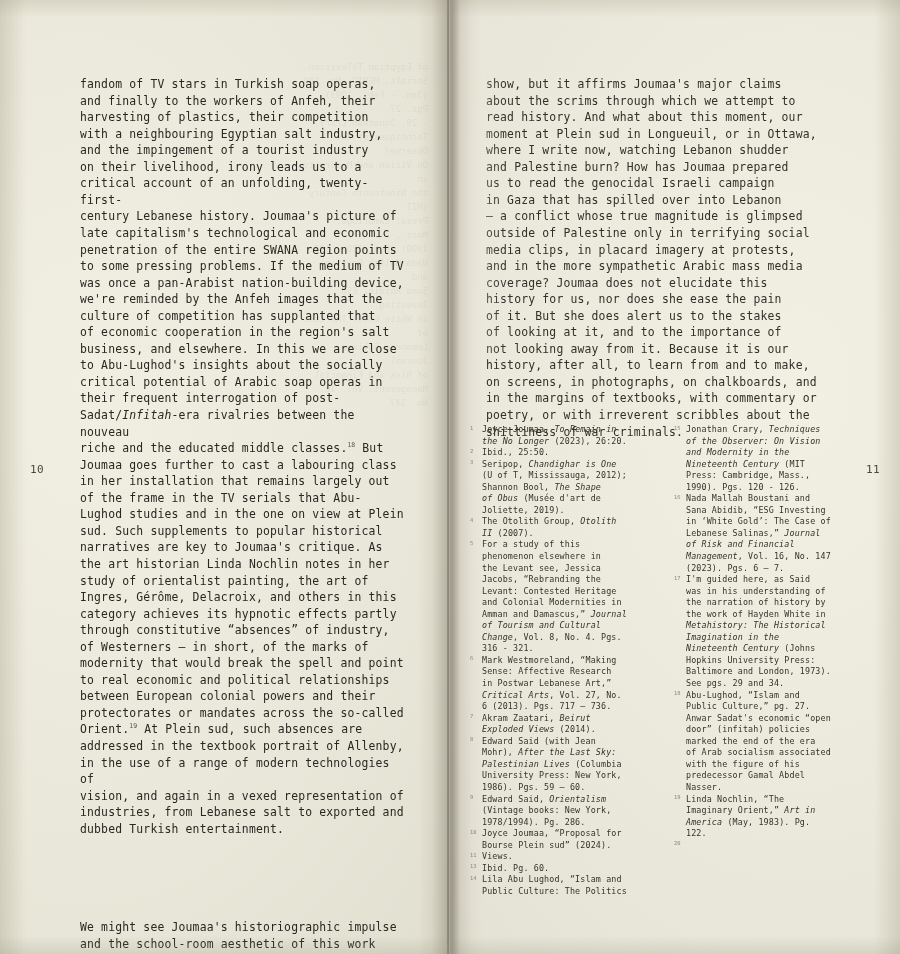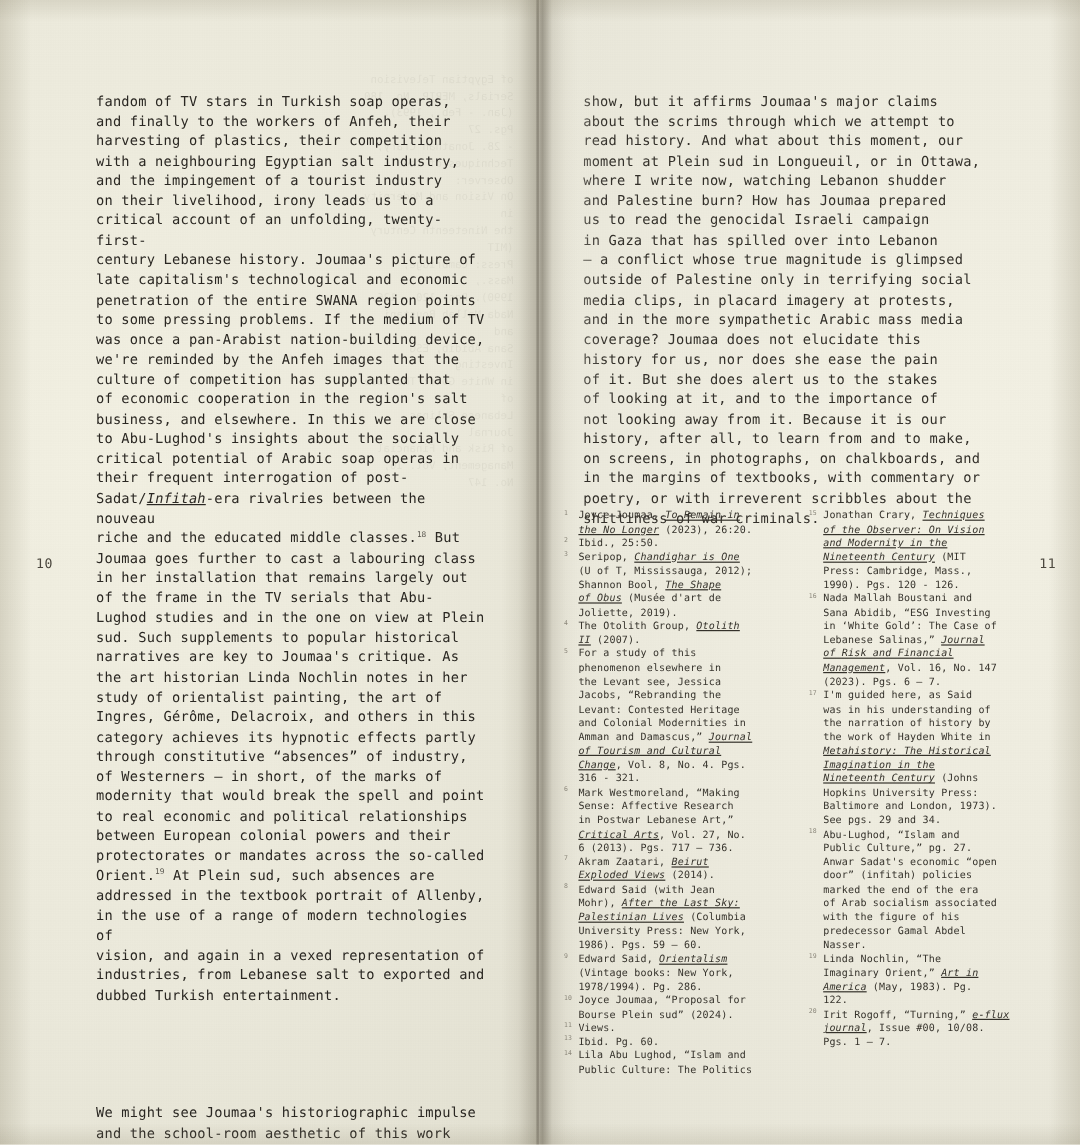--- a/index.html
+++ b/index.html
@@ -104,21 +104,21 @@
     width: 362px;
   }
   #body-right {
     left: 470px;
     top: 27px;
     width: 372px;
     color: #33302a;
   }
   .para { margin: 16px; }
   .para + .para { margin-top: 16.5px; }
-  .it { font-style: italic; text-decoration: underline; }
+  .it { font-style: italic; }
 
   
   .fade-inner {
     position: absolute;
     left: 449px;
     top: 0;
     width: 58px;
     height: 360px;
     background: linear-gradient(to right, rgba(236,234,221,0.55), rgba(236,234,221,0));
     pointer-events: none;
@@ -386,23 +386,21 @@
 door” (infitah) policies
 marked the end of the era
 of Arab socialism associated
 with the figure of his
 predecessor Gamal Abdel
 Nasser.</span></div>
         <div class="note"><span class="note-num">19</span><span>Linda Nochlin, “The
 Imaginary Orient,” <span class="it">Art in
 America</span> (May, 1983). Pg.
 122.</span></div>
-        <div class="note"><span class="note-num">20</span><span>Irit Rogoff, “Turning,” <span class="it">e-flux
-journal</span>, Issue #00, 10/08.
-Pgs. 1 – 7.</span></div>
+        <div class="note"><span class="note-num">20</span></div>
       </div>
   </div>
 
   <div class="folio" id="folio-left">10</div>
   <div class="folio" id="folio-right">11</div>
 
   <div class="gutter"></div>
   <div class="gutter-line"></div>
 
   <div class="edge-left"></div>

